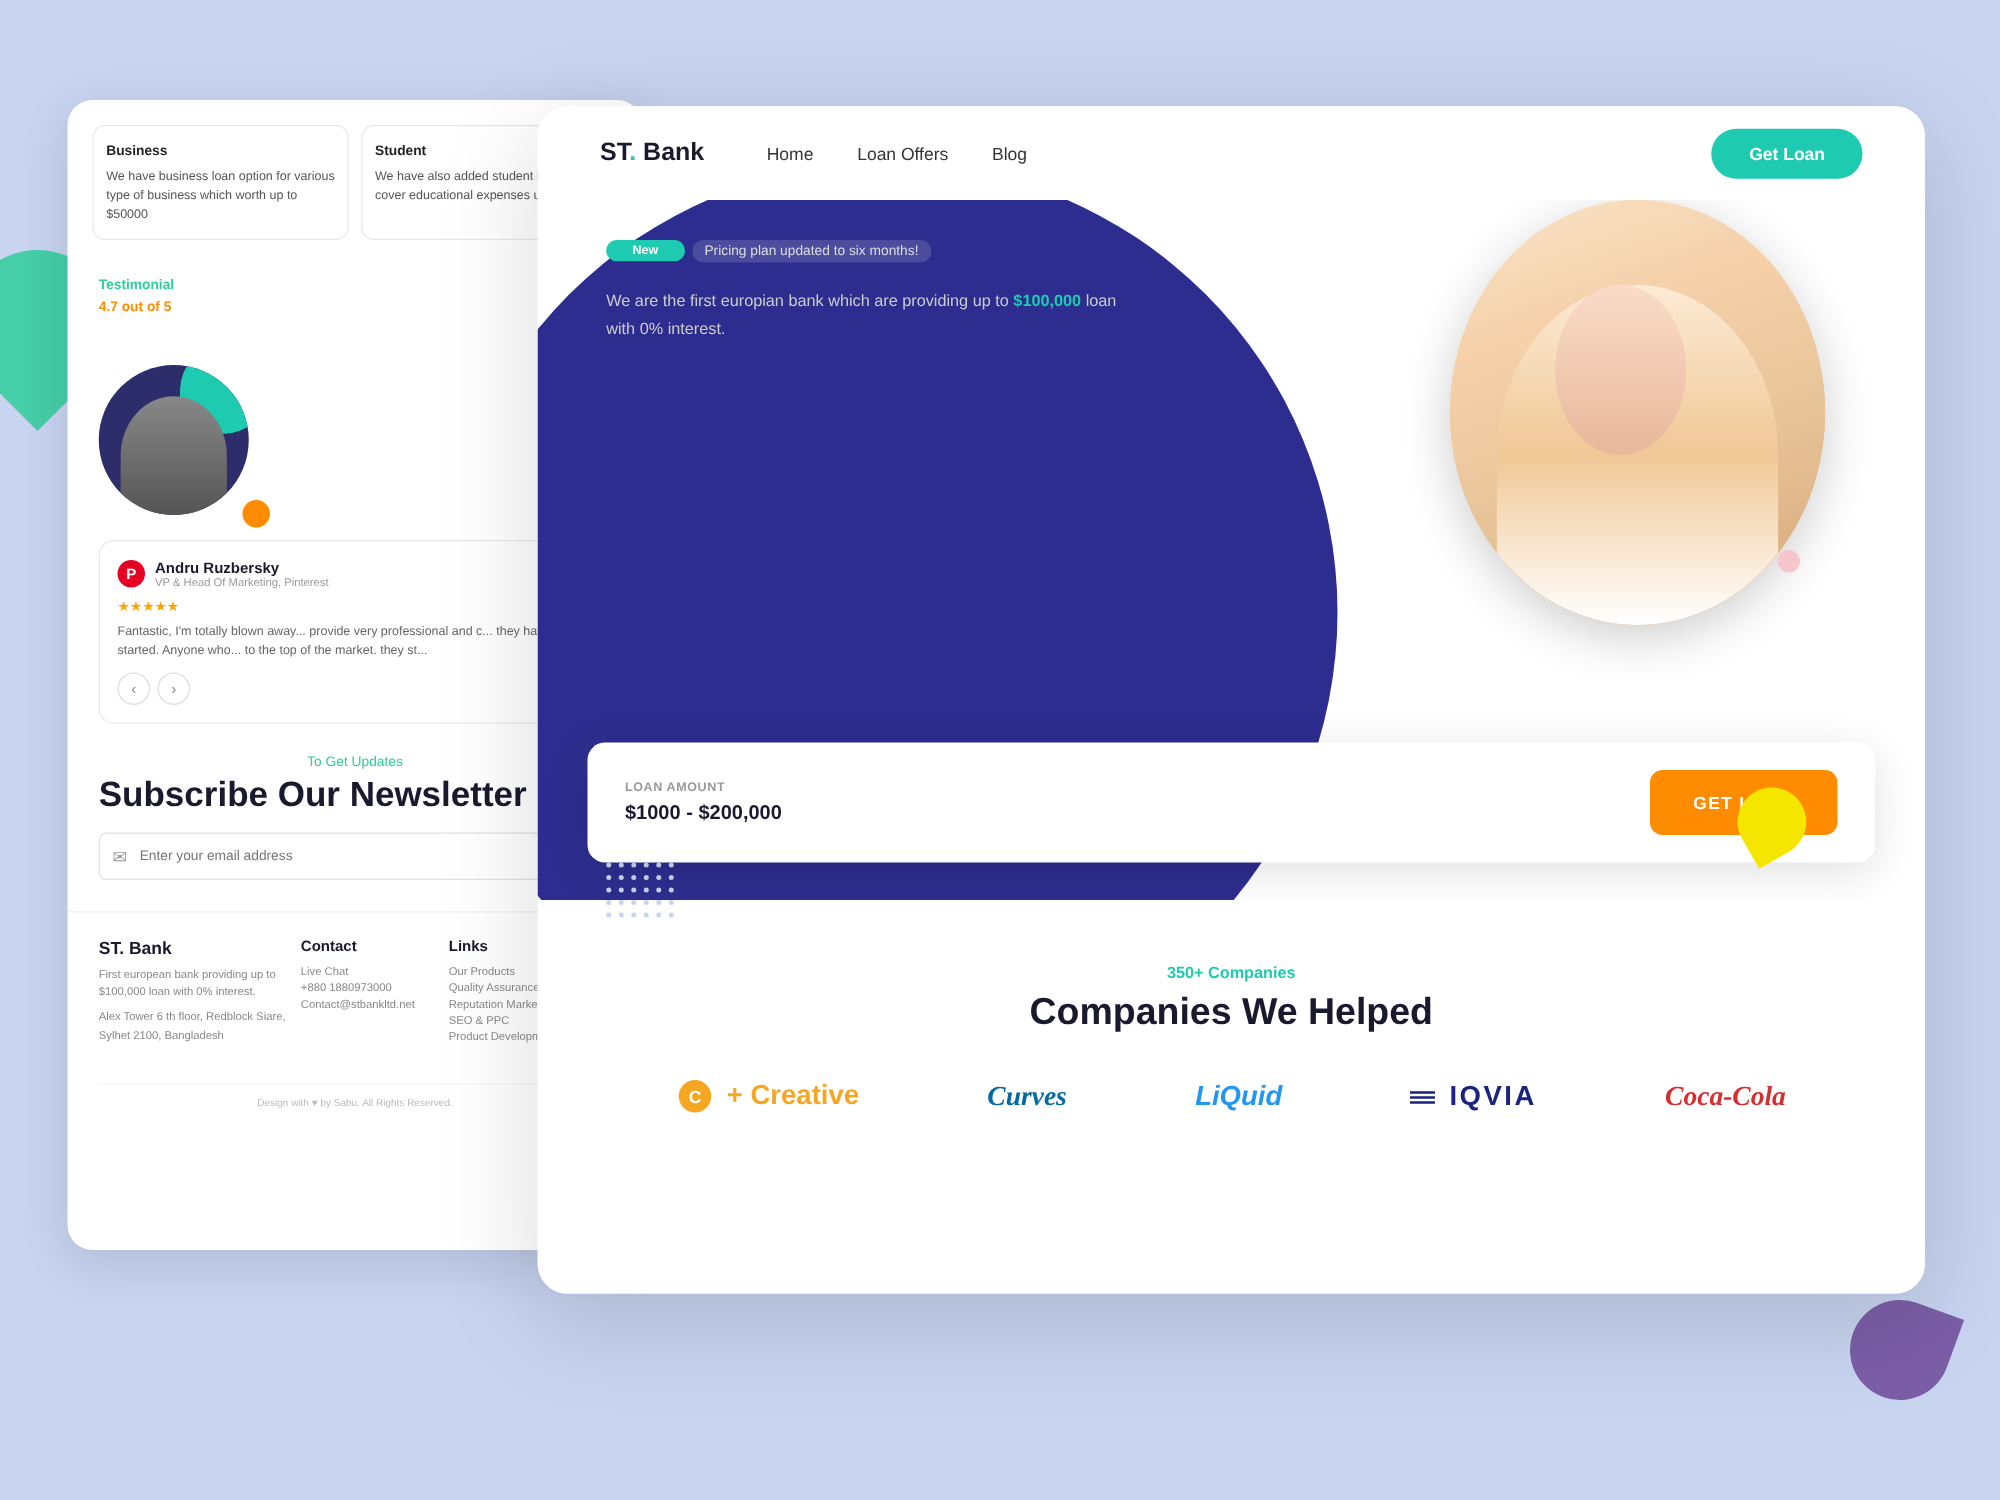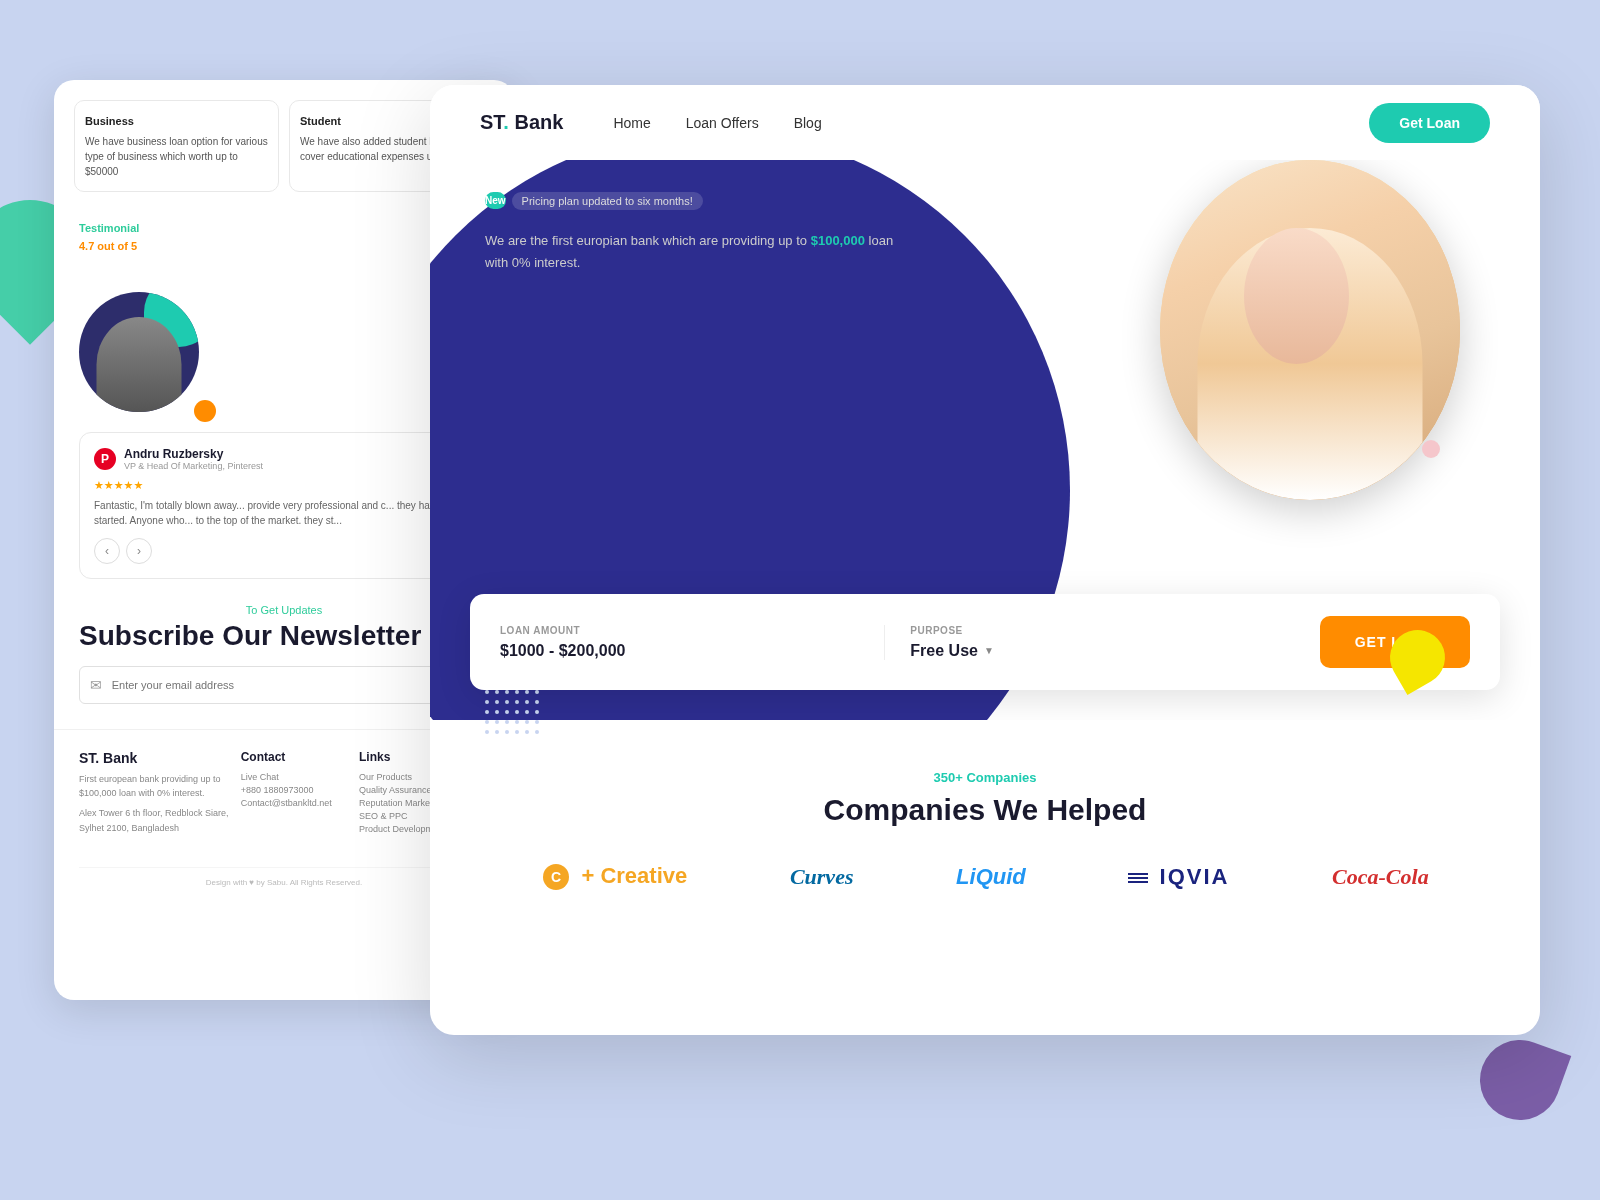--- a/index.html
+++ b/index.html
@@ -377,21 +377,21 @@
       display: inline-flex;
       align-items: center;
       gap: 6px;
       margin-bottom: 20px;
     }
     .badge-new {
       background: #1ecbb0;
       color: #fff;
       font-size: 10px;
       font-weight: 700;
-      padding: 3px 0;
+      padding: 3px 21px;
       border-radius: 12px;
     }
     .badge-text {
       font-size: 11px;
       color: #ddd;
       background: rgba(255,255,255,0.15);
       padding: 3px 10px;
       border-radius: 10px;
     }
     .hero-title {
@@ -701,27 +701,20 @@
         </div>
       </div>
       <div class="small-dot"></div>
     </div>
 
     <div class="loan-form-bar">
       <div class="form-field">
         <div class="form-field-label">LOAN AMOUNT</div>
         <div class="form-field-value">$1000 - $200,000</div>
       </div>
-      <div class="form-field" style="border-right:none;">
-        <div class="form-field-label">PURPOSE</div>
-        <div class="form-field-select">
-          <span class="form-field-value">Free Use</span>
-          <span class="dropdown-arrow">▼</span>
-        </div>
-      </div>
       <button class="get-loan-form-btn">GET LOAN</button>
     </div>
   </div>
 
   <div class="dots-decoration">
     <div class="dots-row">
         <div class="dot-sm"></div>
         <div class="dot-sm"></div>
         <div class="dot-sm"></div>
         <div class="dot-sm"></div>

